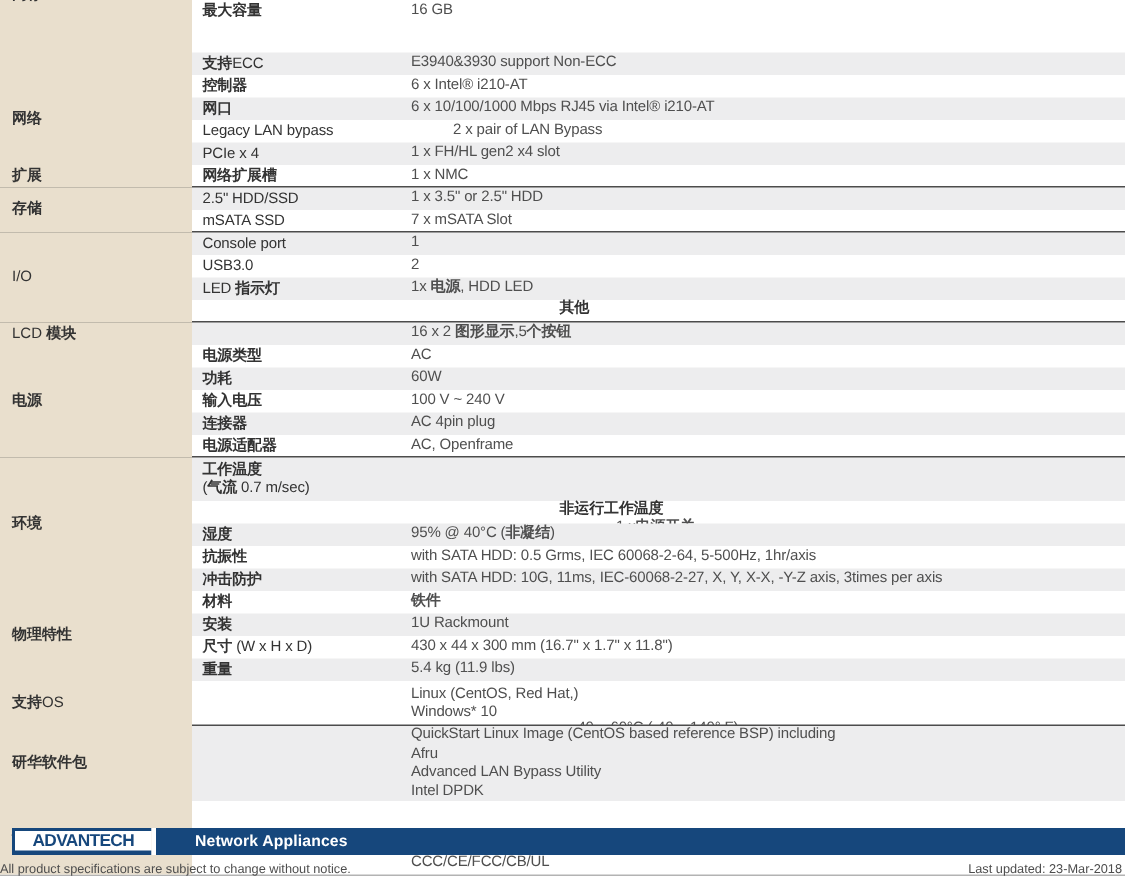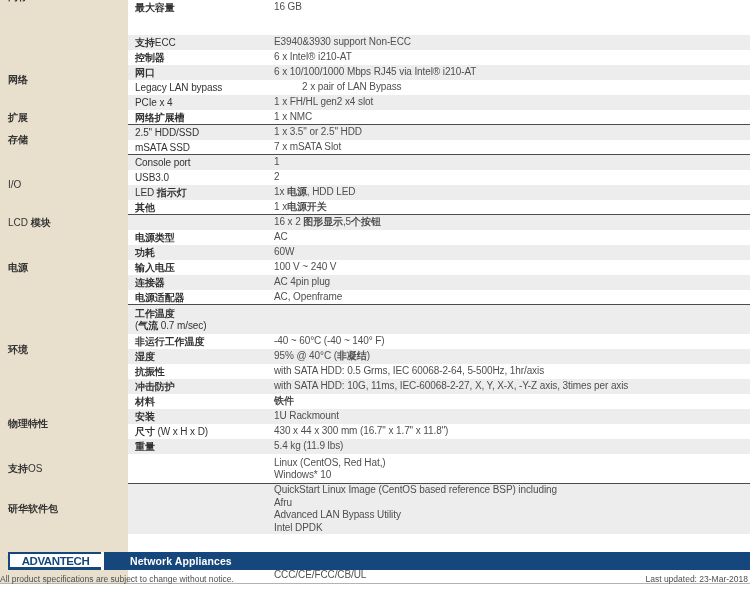--- a/index.html
+++ b/index.html
@@ -124,21 +124,21 @@
             <div class="val">1</div>
           </div>
           <div class="row" style="height: 15px;">
             <div class="lbl">USB3.0</div>
             <div class="val">2</div>
           </div>
           <div class="row alt" style="height: 15px;">
             <div class="lbl">LED <b>指示灯</b></div>
             <div class="val">1x <b>电源</b>, HDD LED</div>
           </div>
-          <div class="row" style="height: 15px;">
+          <div class="row" style="height: 15px; flex-direction: column;">
             <div class="lbl"><b>其他</b></div>
             <div class="val">1 x<b>电源开关</b></div>
           </div>
         </div>
       </div>
       <div class="group">
         <div class="cat">
           <span class="cat-txt">LCD <b>模块</b></span>
         </div>
         <div class="rows">
@@ -177,21 +177,21 @@
       </div>
       <div class="group">
         <div class="cat">
           <span class="cat-txt"><b>环境</b></span>
         </div>
         <div class="rows">
           <div class="row alt" style="height: 29px;">
             <div class="lbl"><b>工作温度</b>
 (<b>气流</b> 0.7 m/sec)</div>
           </div>
-          <div class="row" style="height: 15px;">
+          <div class="row" style="height: 15px; flex-direction: column;">
             <div class="lbl"><b>非运行工作温度</b></div>
             <div class="val">-40 ~ 60°C (-40 ~ 140° F)</div>
           </div>
           <div class="row alt" style="height: 15px;">
             <div class="lbl"><b>湿度</b></div>
             <div class="val">95% @ 40°C (<b>非凝结</b>)</div>
           </div>
           <div class="row" style="height: 15px;">
             <div class="lbl"><b>抗振性</b></div>
             <div class="val">with SATA HDD: 0.5 Grms, IEC 60068-2-64, 5-500Hz, 1hr/axis</div>

